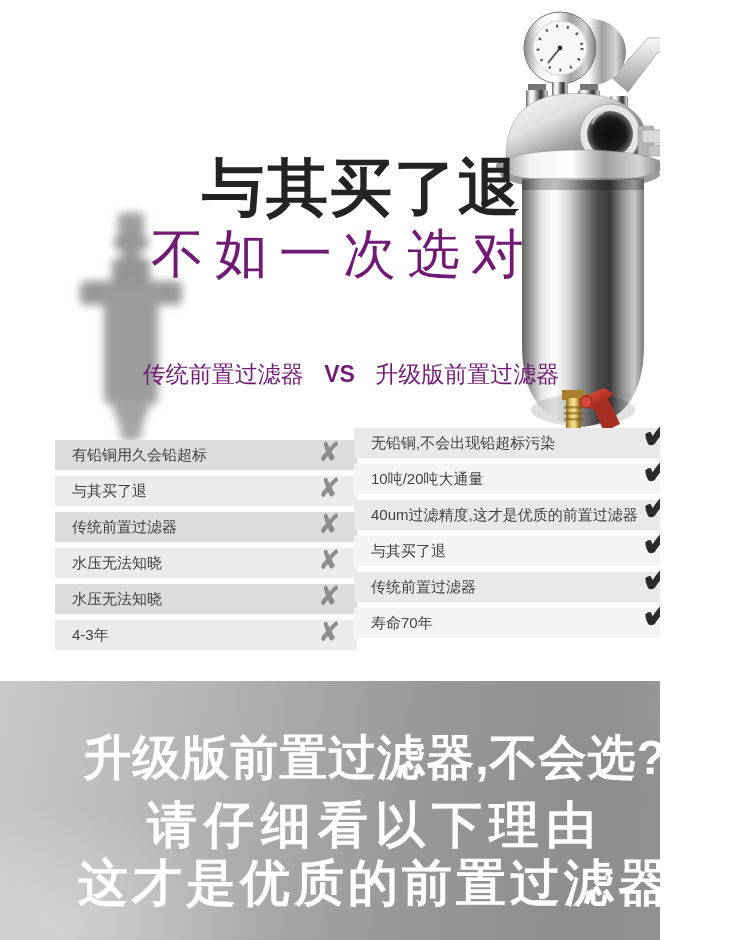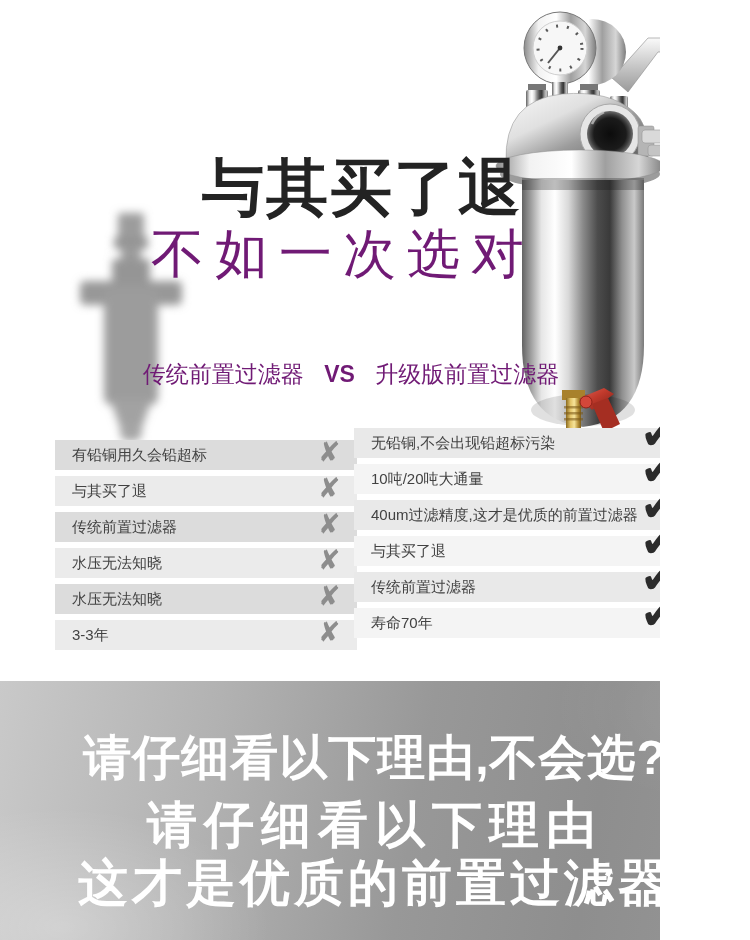--- a/index.html
+++ b/index.html
@@ -211,21 +211,21 @@
     </div>
     <div class="row">
       <span class="row-text">水压无法知晓</span>
       <span class="mark cross">✘</span>
     </div>
     <div class="row">
       <span class="row-text">水压无法知晓</span>
       <span class="mark cross">✘</span>
     </div>
     <div class="row">
-      <span class="row-text">3-3年</span>
+      <span class="row-text">4-3年</span>
       <span class="mark cross">✘</span>
     </div>
   </div>
 
   <div class="col col-new">
     <div class="row">
       <span class="row-text">无铅铜,不会出现铅超标污染</span>
       <span class="mark check">✔</span>
     </div>
     <div class="row">
@@ -244,18 +244,18 @@
       <span class="row-text">传统前置过滤器</span>
       <span class="mark check">✔</span>
     </div>
     <div class="row">
       <span class="row-text">寿命70年</span>
       <span class="mark check">✔</span>
     </div>
   </div>
 
   <div class="footer">
-    <div class="f-line f1">请仔细看以下理由,不会选?</div>
+    <div class="f-line f1">升级版前置过滤器,不会选?</div>
     <div class="f-line f3">这才是优质的前置过滤器</div>
     <div class="f-line f2">请仔细看以下理由</div>
   </div>
 
 </div>
 
 </body></html>

